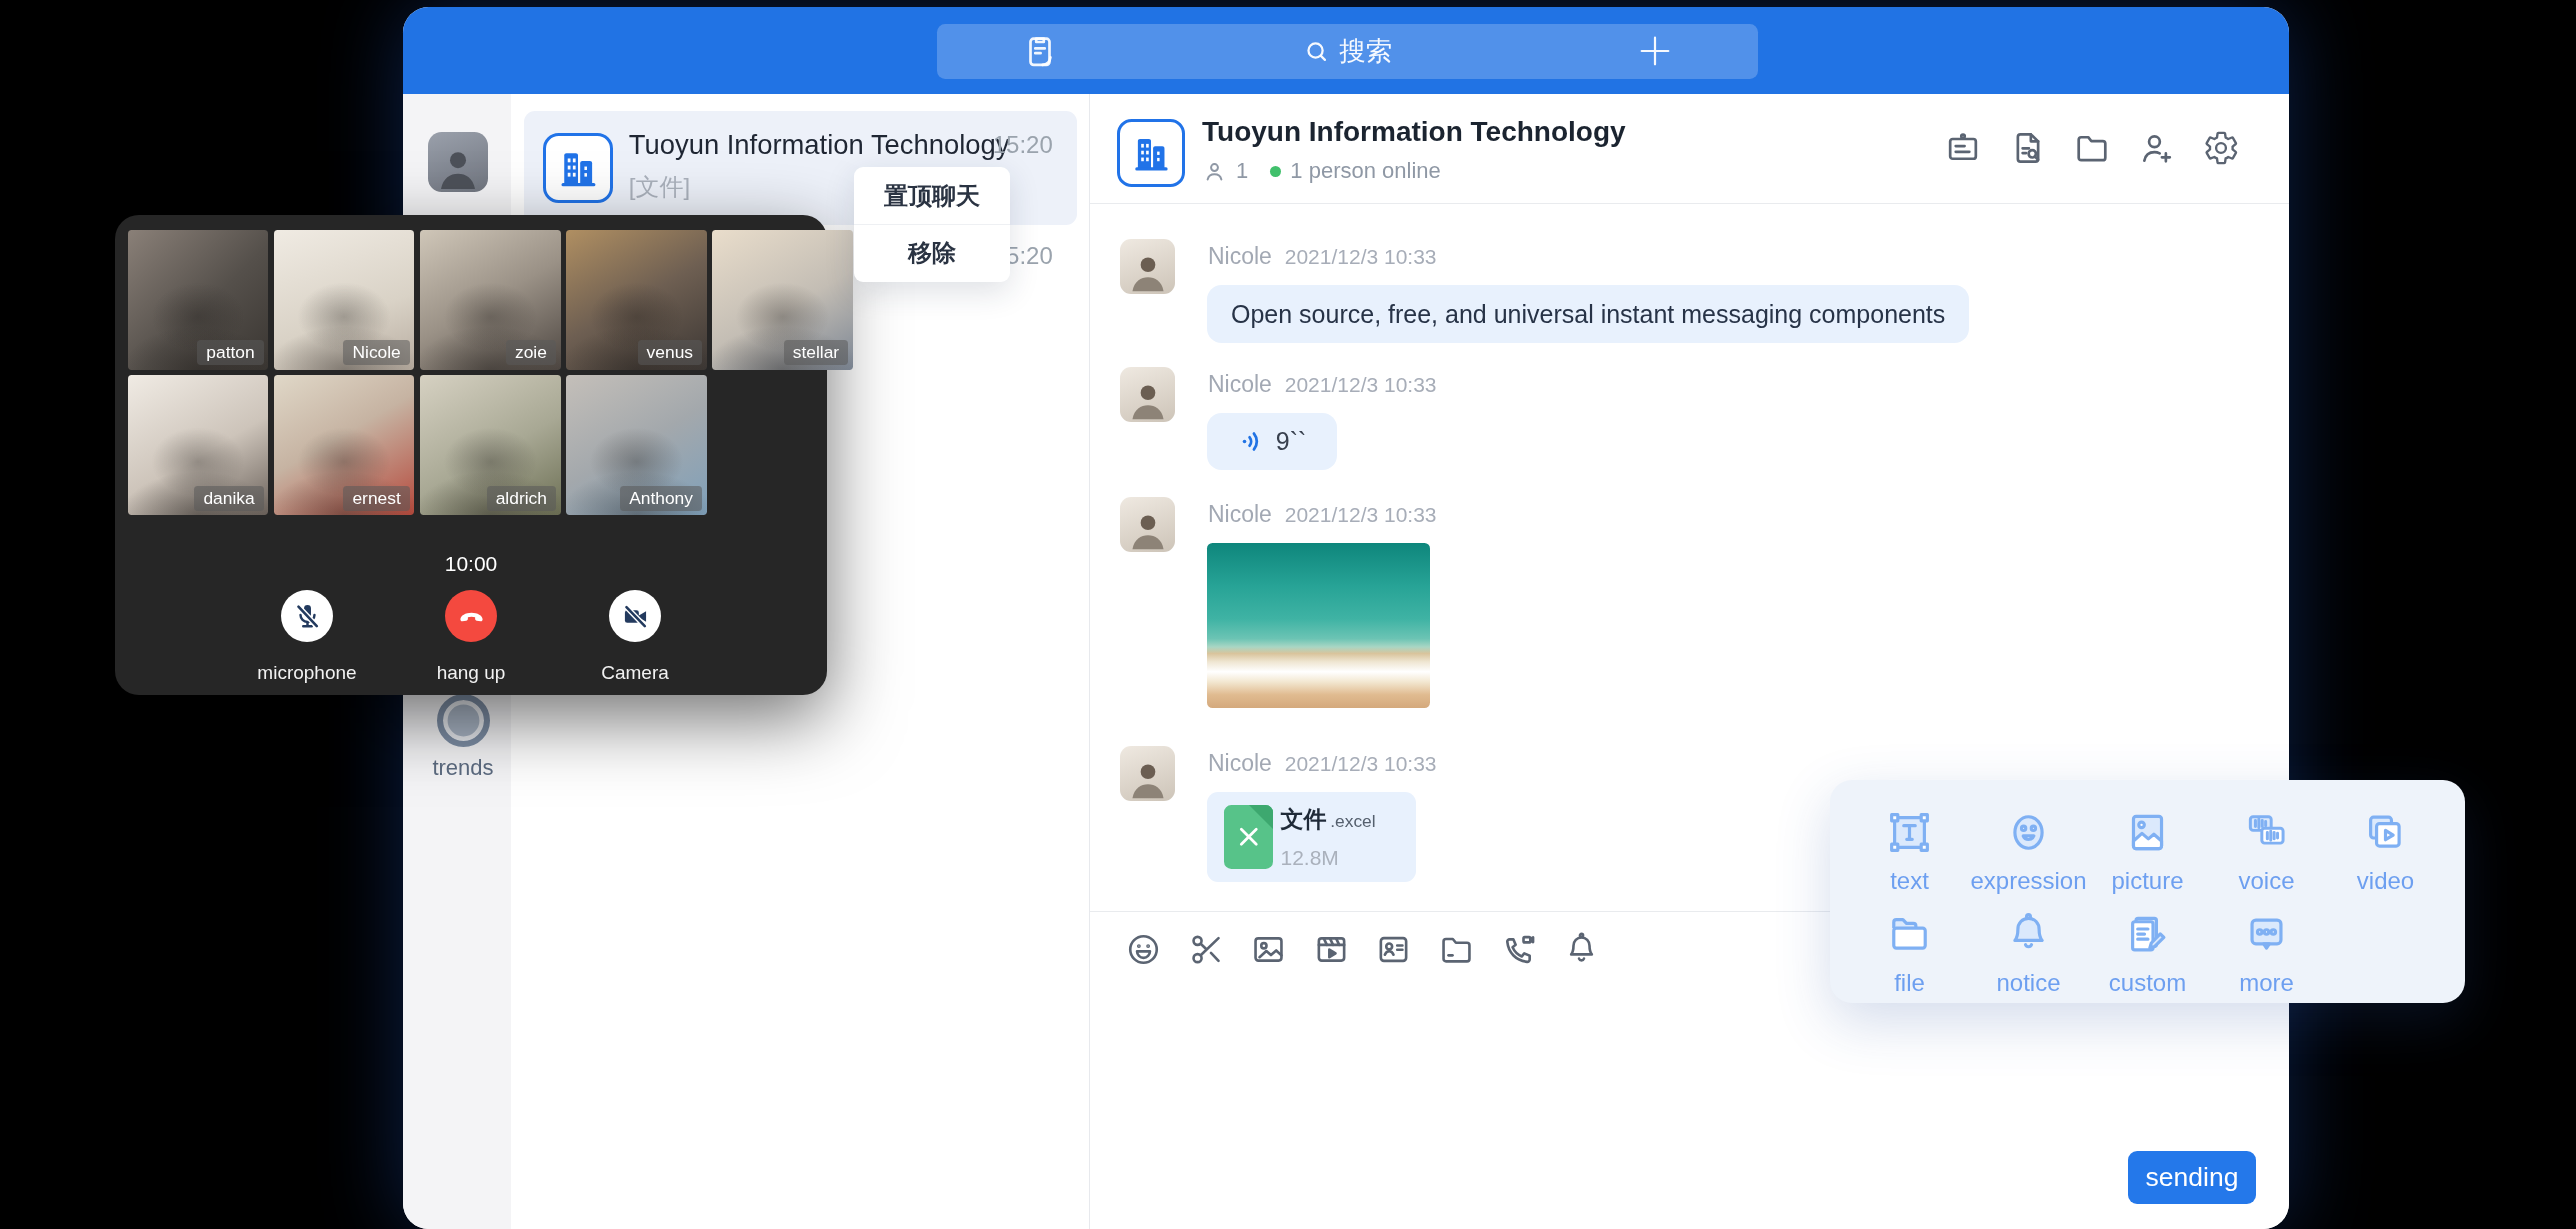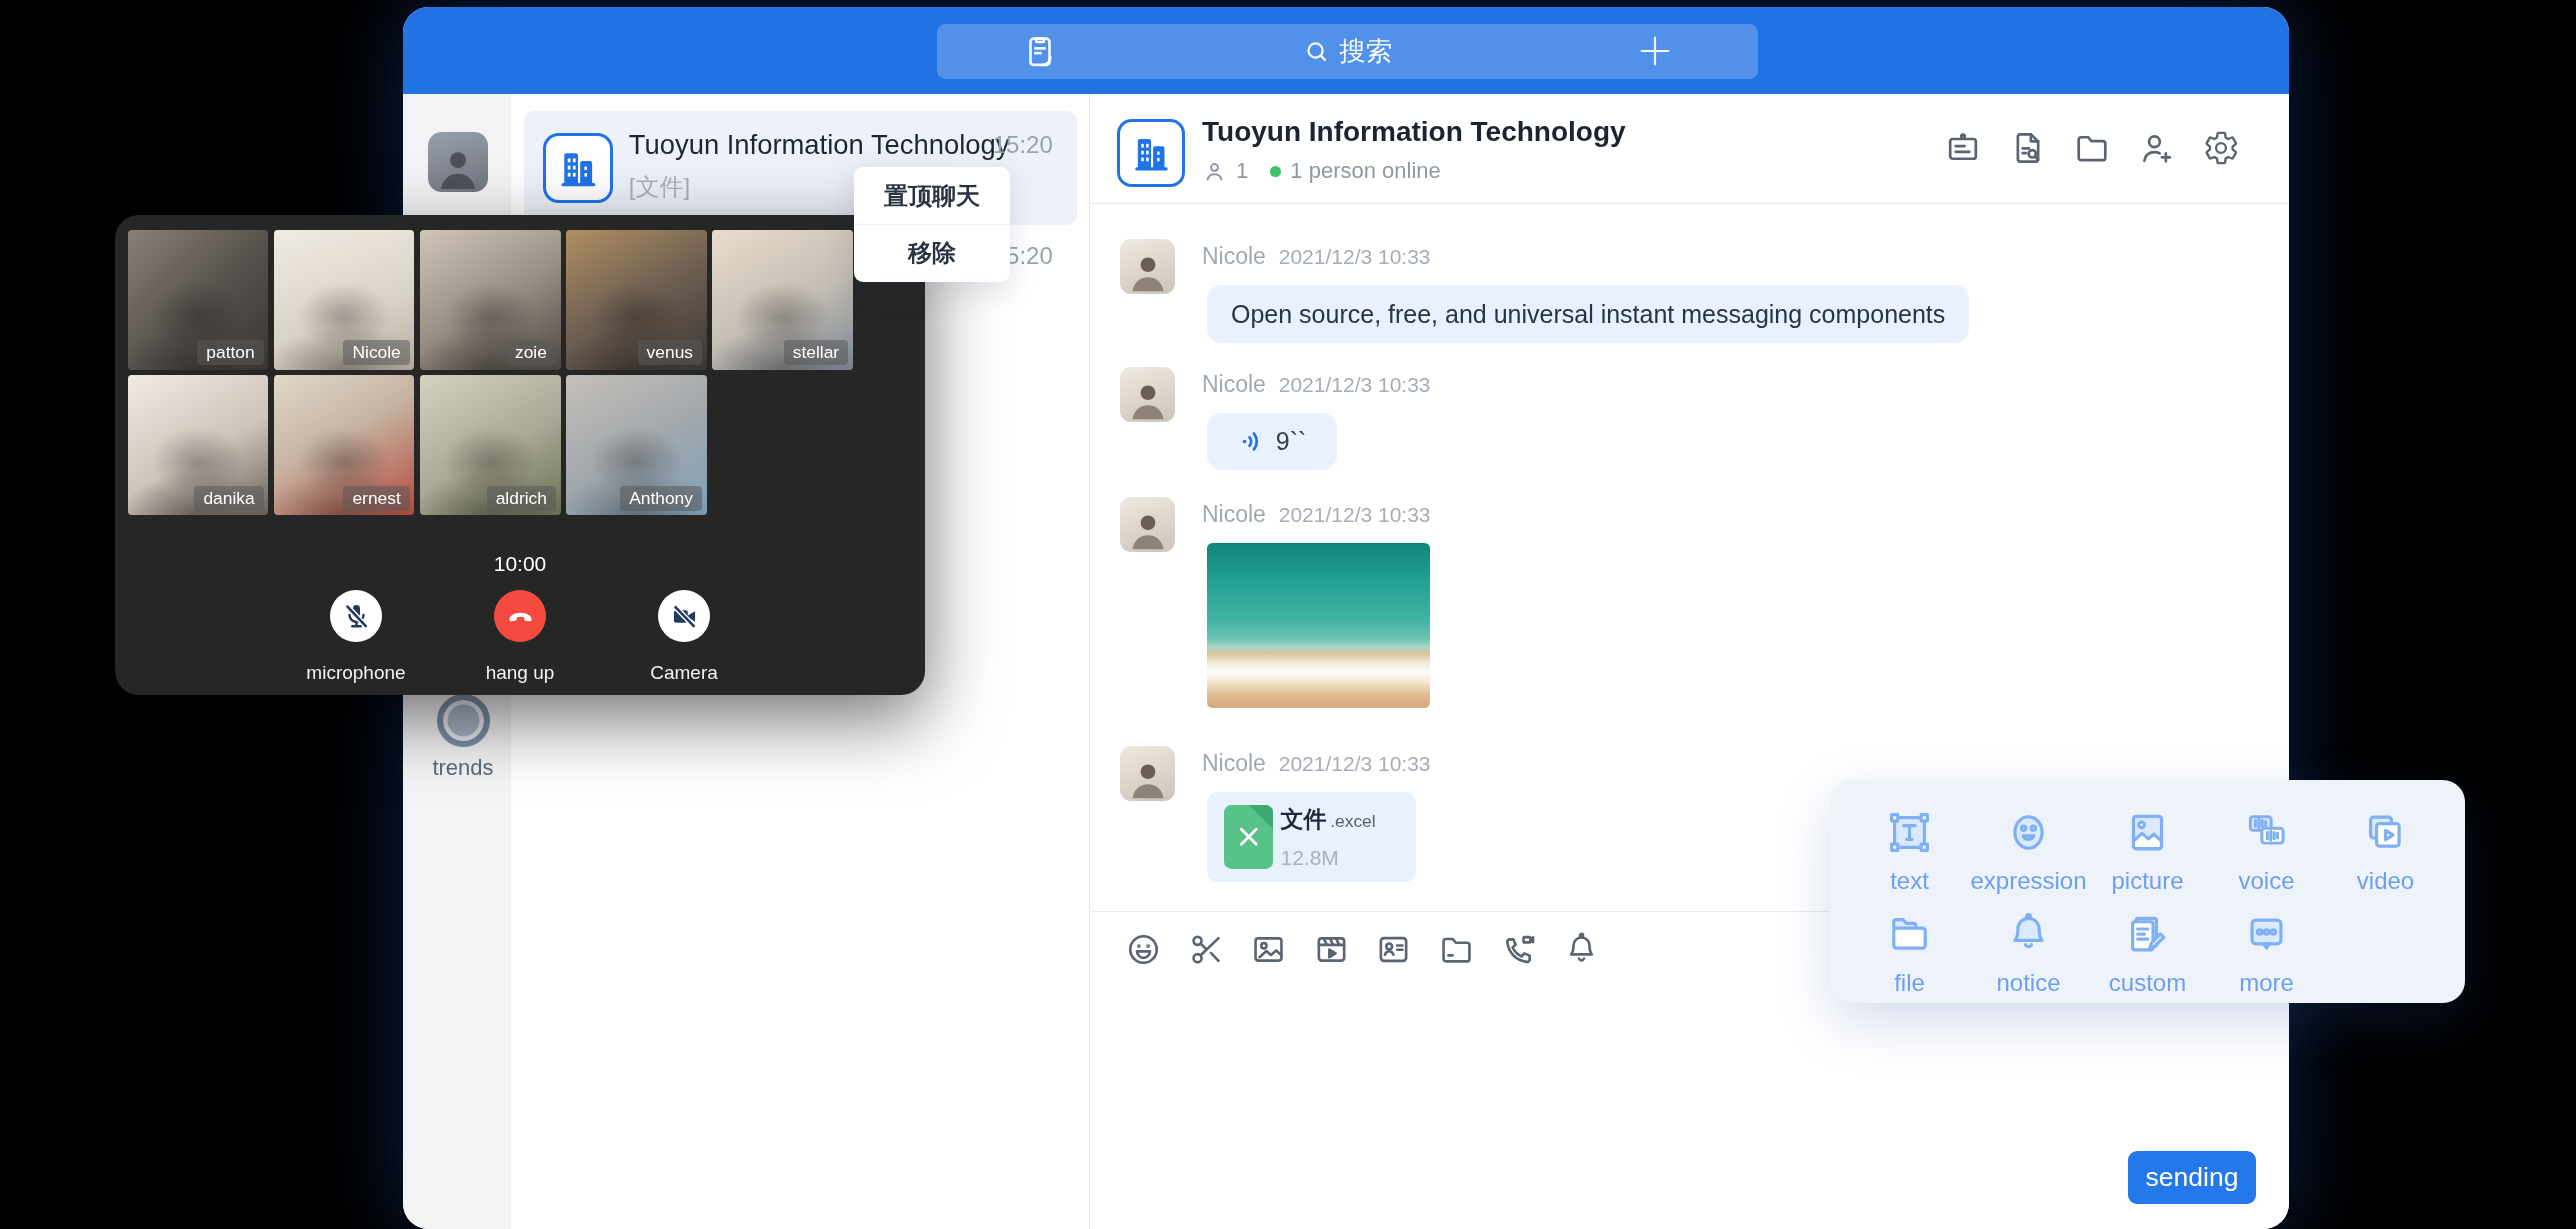--- a/index.html
+++ b/index.html
@@ -52,21 +52,21 @@
   .chat-sub { position:absolute; left:112px; top:64px; display:flex; align-items:center; gap:9.1px;
     font-size:22px; color:#8f98a5; }
   .dot { width:11px; height:11px; border-radius:50%; background:#41c06c; margin-left:12.8px; }
   .chat-actions { position:absolute; right:49px; top:35px; display:flex; gap:26.5px; }
   .chat-actions svg { width:38px; height:38px; }
 
   
   .msg { position:absolute; left:0; width:100%; }
   .msg-avatar { position:absolute; left:30px; top:0; width:55px; height:55px; border-radius:11px;
     overflow:hidden; background:linear-gradient(160deg,#efe9e1,#cdc4b8); }
-  .msg-meta { position:absolute; left:112px; top:3.7px; font-size:23px; color:#a2a8b3; white-space:nowrap;text-align:center; }
+  .msg-meta { position:absolute; left:118px; top:3.7px; font-size:23px; color:#a2a8b3; white-space:nowrap;text-align:center; }
   .msg-meta .ts { font-size:21px; margin-left:12.8px; color:#a7adb8; }
   .bubble { position:absolute; left:117px; top:46px; background:#e8f1fd; border-radius:14.6px; }
   .bubble-text { padding:14.6px 24px; font-size:25px; color:#273347; white-space:nowrap; }
   .bubble-voice { width:130px; height:57px; display:flex; align-items:center; justify-content:center; gap:9.1px;
     font-size:25px; color:#38404e; }
   .bubble-voice svg { width:29px; height:29px; }
   .msg-image { position:absolute; left:117px; top:46px; width:223px; height:165px; border-radius:5.5px;
     background:linear-gradient(180deg,#0e867c 0%,#27a396 26%,#3fb3a4 46%,#6cc4b4 58%,#a9d6c4 63%,
       #d9c49c 67%,#efe6d2 72%,#ffffff 78%,#f3e8d2 84%,#e0bb90 92%,#d4a97c 100%); }
   .bubble-file { width:209px; height:90px; border-radius:11px; display:flex; align-items:center; padding:0 0 0 16.5px; }
@@ -89,21 +89,21 @@
     justify-content:center; cursor:pointer; }
 
   
   .ctxmenu { position:absolute; left:854px; top:167px; width:156px; height:115px; background:#fff;
     border-radius:9.1px; box-shadow:0 9.1px 31px rgba(30,40,70,.14); z-index:50; overflow:hidden;font-weight:bold; }
   .ctxitem { height:57px; display:flex; align-items:center; justify-content:center; font-size:24px;
     color:#2a3342; }
   .ctxitem + .ctxitem { border-top:0.9px solid #eef0f3; }
 
   
-  .call { position:absolute; left:115px; top:215px; width:810px; height:480px; background:#262626;
+  .call { position:absolute; left:115px; top:215px; width:712px; height:480px; background:#262626;
     border-radius:24px; z-index:40; box-shadow:0 24px 73px rgba(0,0,0,.55); }
   .call-grid { position:absolute; left:12.8px; top:14.6px; width:725px; display:grid;
     grid-template-columns:repeat(5,1fr); gap:5.5px; }
   .tile { position:relative; height:140px; border-radius:3.7px; overflow:hidden; }
   .tile::after { content:""; position:absolute; inset:0;
     background:radial-gradient(46% 34% at 50% 62%, rgba(25,22,20,.30), transparent 72%),
                radial-gradient(70% 40% at 50% 100%, rgba(25,22,20,.38), transparent 78%); }
   .tile-name { position:absolute; right:4.6px; bottom:4.6px; z-index:2; background:rgba(90,90,90,.55);
     color:#fff; font-size:17.4px; padding:1.8px 9.1px; border-radius:3.7px; }
   .t1{background:linear-gradient(135deg,#8a8078,#55504b 55%,#3a3632)}

